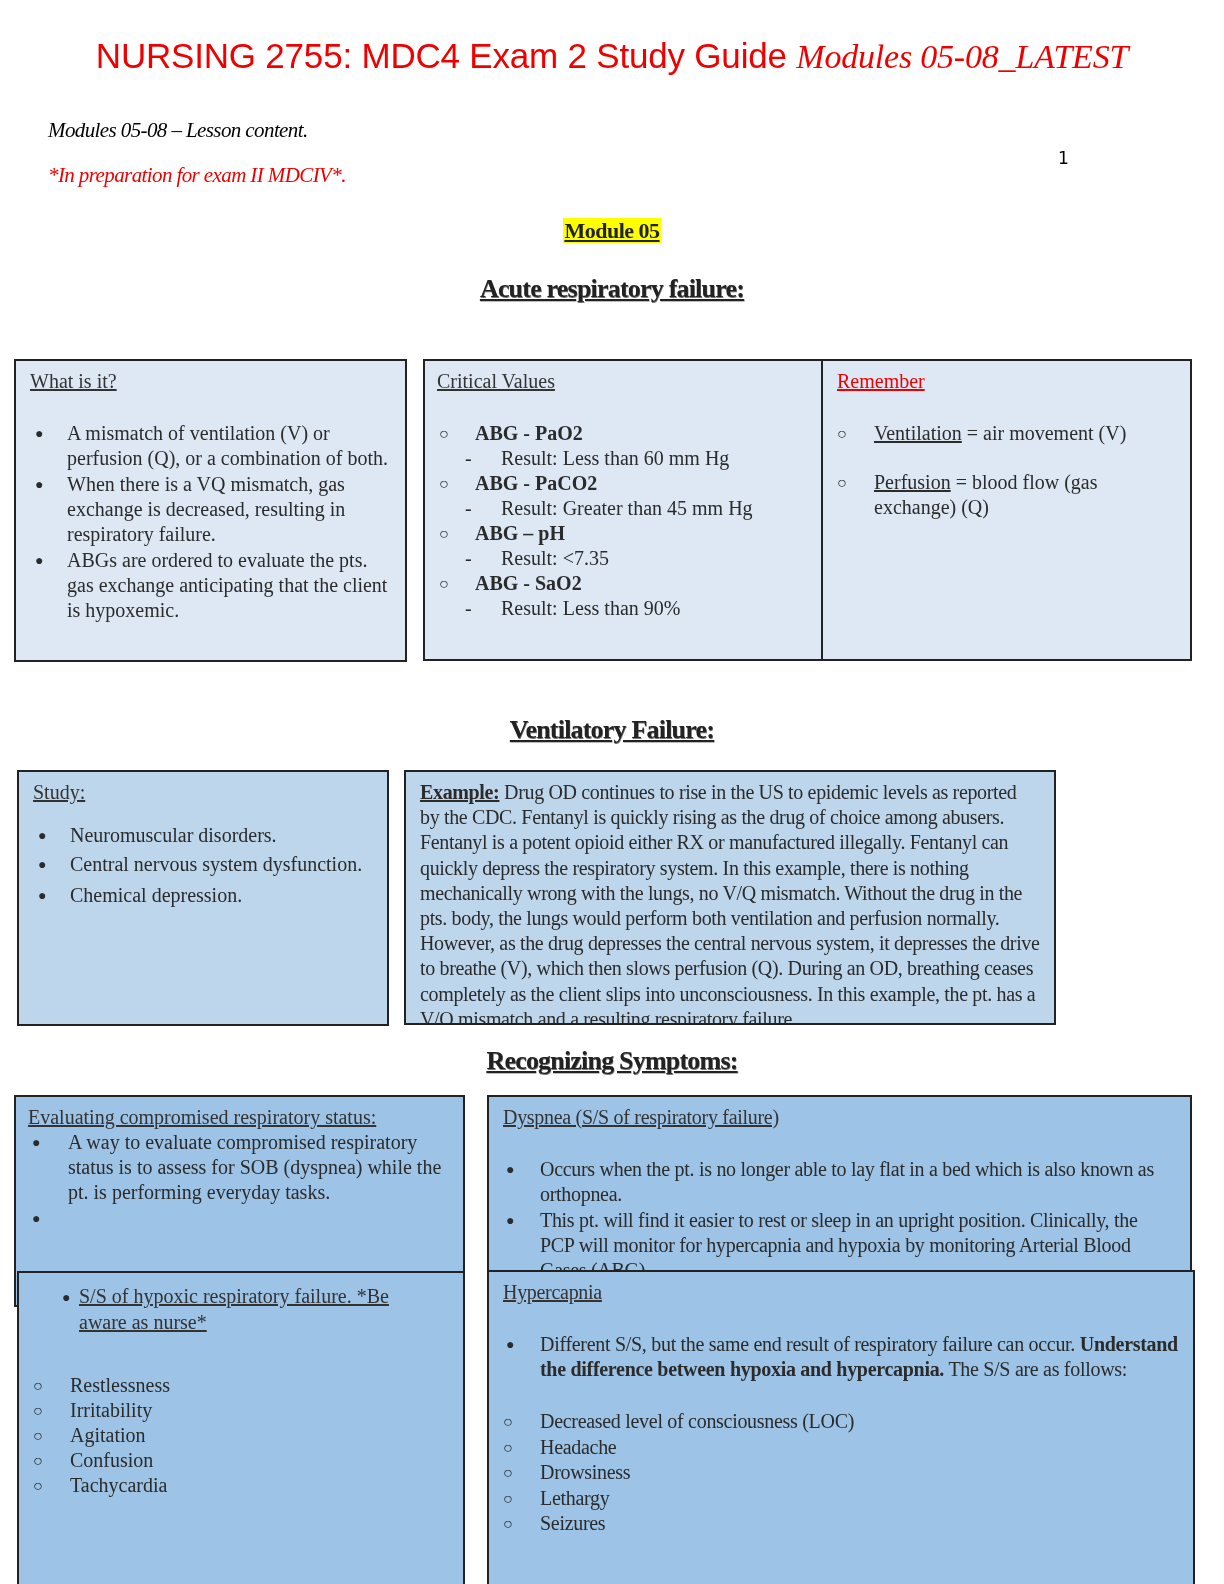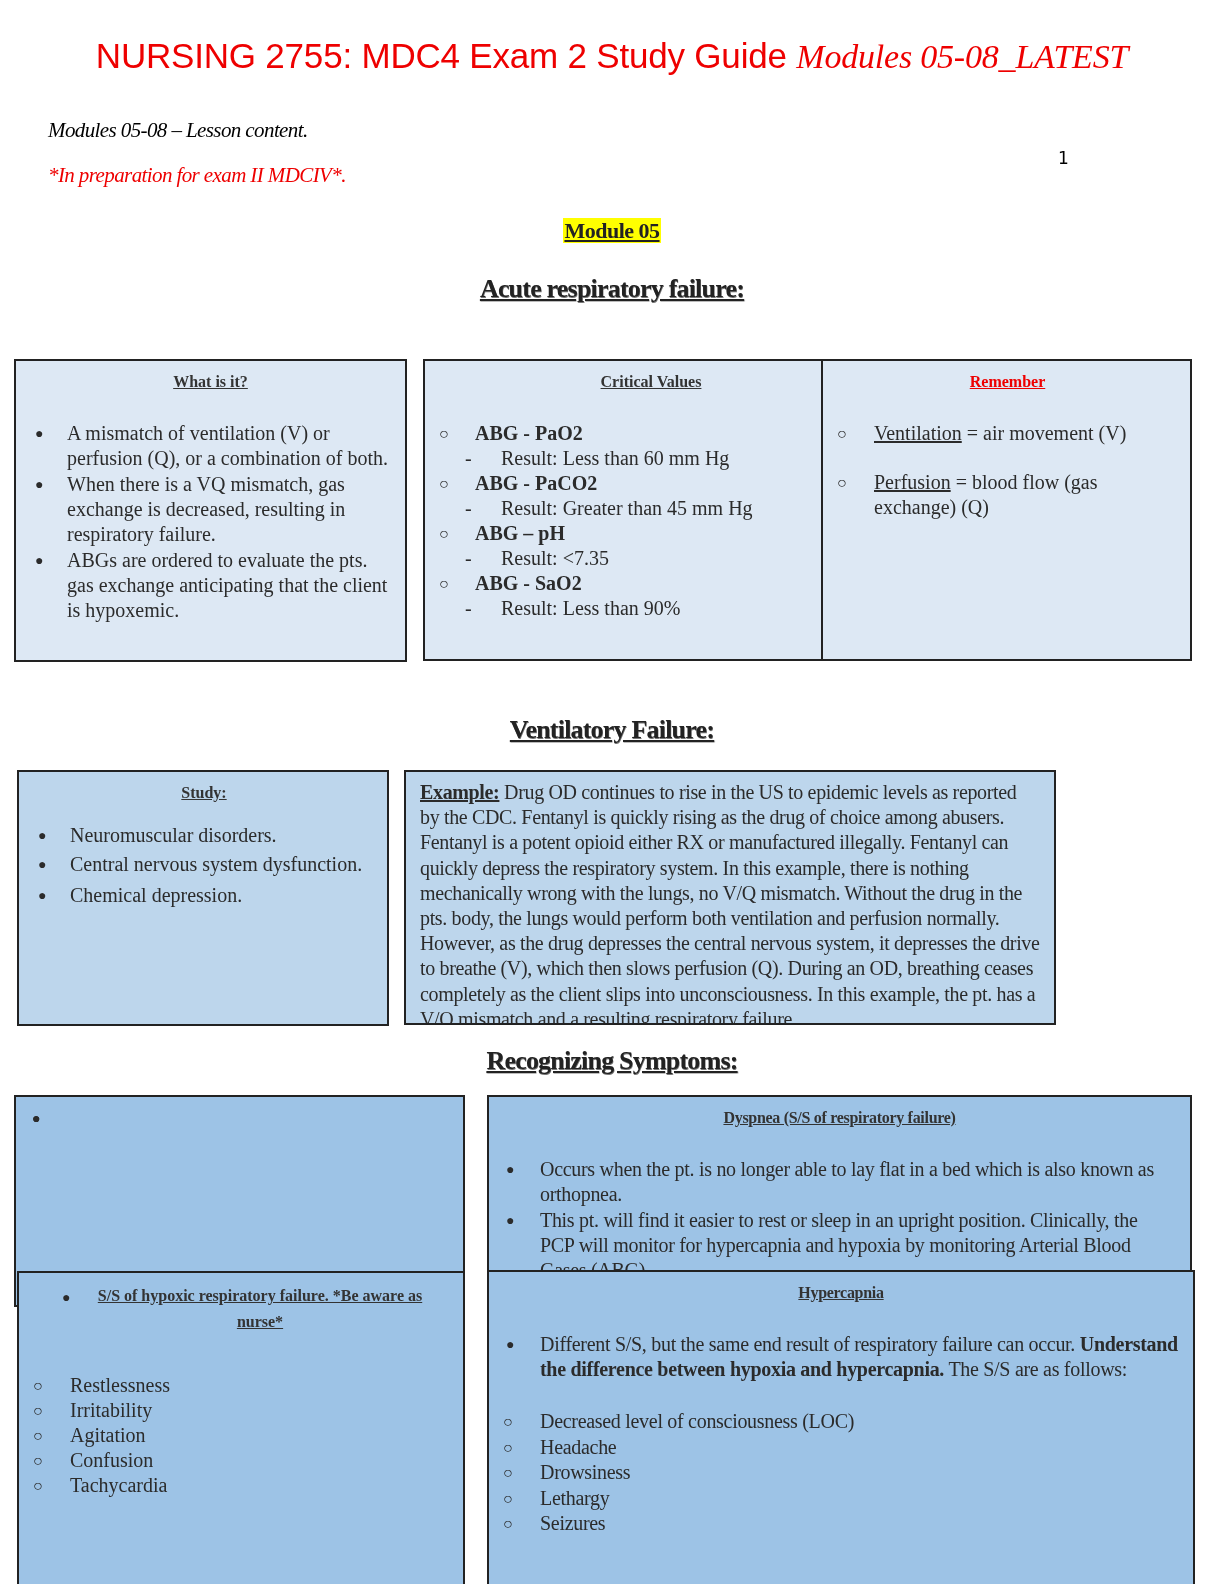--- a/index.html
+++ b/index.html
@@ -33,21 +33,21 @@
 
   .box {
     position: absolute; border: 2px solid #222; overflow: hidden;
     font-size: 20px; line-height: 25px;
   }
   .box.light { background: #dde8f4; }
   .box.mid { background: #bdd6ec; }
   .box.blue { background: #9dc3e6; }
 
   .box-title {
-    text-align: center; font-weight: bold; text-decoration: underline; font-size: 16px; color: #333;
+    font-weight: normal; text-decoration: underline; font-size: 20px; color: #333;
   }
   .box-title.red { color: #ee0000; }
 
   ul.list { list-style: none; }
   ul.list li { position: relative; }
   .bullet { position: absolute; left: 0; }
   .dot-bullet { font-size: 14px; }
   .circ-bullet { font-size: 16px; }
 
   .b { font-weight: bold; }
@@ -109,22 +109,23 @@
   </ul>
 </div>
 
 <div class="box mid" style="left:404px; top:770px; width:652px; height:255px; padding:8px 14px 0 14px; line-height:25.2px; letter-spacing:-0.35px;">
   <span class="b u">Example:</span><span> Drug OD continues to rise in the US to epidemic levels as reported by the CDC. Fentanyl is quickly rising as the drug of choice among abusers. Fentanyl is a potent opioid either RX or manufactured illegally. Fentanyl can quickly depress the respiratory system. In this example, there is nothing mechanically wrong with the lungs, no V/Q mismatch. Without the drug in the pts. body, the lungs would perform both ventilation and perfusion normally. However, as the drug depresses the central nervous system, it depresses the drive to breathe (V), which then slows perfusion (Q). During an OD, breathing ceases completely as the client slips into unconsciousness. In this example, the pt. has a V/Q mismatch and a resulting respiratory failure.</span>
 </div>
 
 <div class="abs section-heading" style="top:1046px;">Recognizing Symptoms:</div>
 
 <div class="box blue" style="left:14px; top:1095px; width:451px; height:212px; padding:8px 10px 0 12px;">
+  <div class="box-title" style="white-space:nowrap;">Evaluating compromised respiratory status:</div>
   <ul class="list">
-    <li style="padding-left:40px; margin-bottom:1px;"><span class="bullet dot-bullet" style="left:4px;">●</span></li>
+    <li style="padding-left:40px; margin-bottom:1px;"><span class="bullet dot-bullet" style="left:4px;">●</span><span>A way to evaluate compromised respiratory status is to assess for SOB (dyspnea) while the pt. is performing everyday tasks.</span></li>
     <li style="padding-left:40px;"><span class="bullet dot-bullet" style="left:4px;">●</span></li>
   </ul>
 </div>
 
 <div class="box blue" style="left:487px; top:1095px; width:705px; height:186px; padding:8px 14px 0 14px; letter-spacing:-0.3px;">
   <div class="box-title" style="margin-bottom:27px;">Dyspnea (S/S of respiratory failure)</div>
   <ul class="list">
     <li style="padding-left:37px; margin-bottom:1px;"><span class="bullet dot-bullet" style="left:3px;">●</span><span>Occurs when the pt. is no longer able to lay flat in a bed which is also known as orthopnea.</span></li>
     <li style="padding-left:37px;"><span class="bullet dot-bullet" style="left:3px;">●</span><span>This pt. will find it easier to rest or sleep in an upright position. Clinically, the PCP will monitor for hypercapnia and hypoxia by monitoring Arterial Blood Gases (ABG).</span></li>
   </ul>

